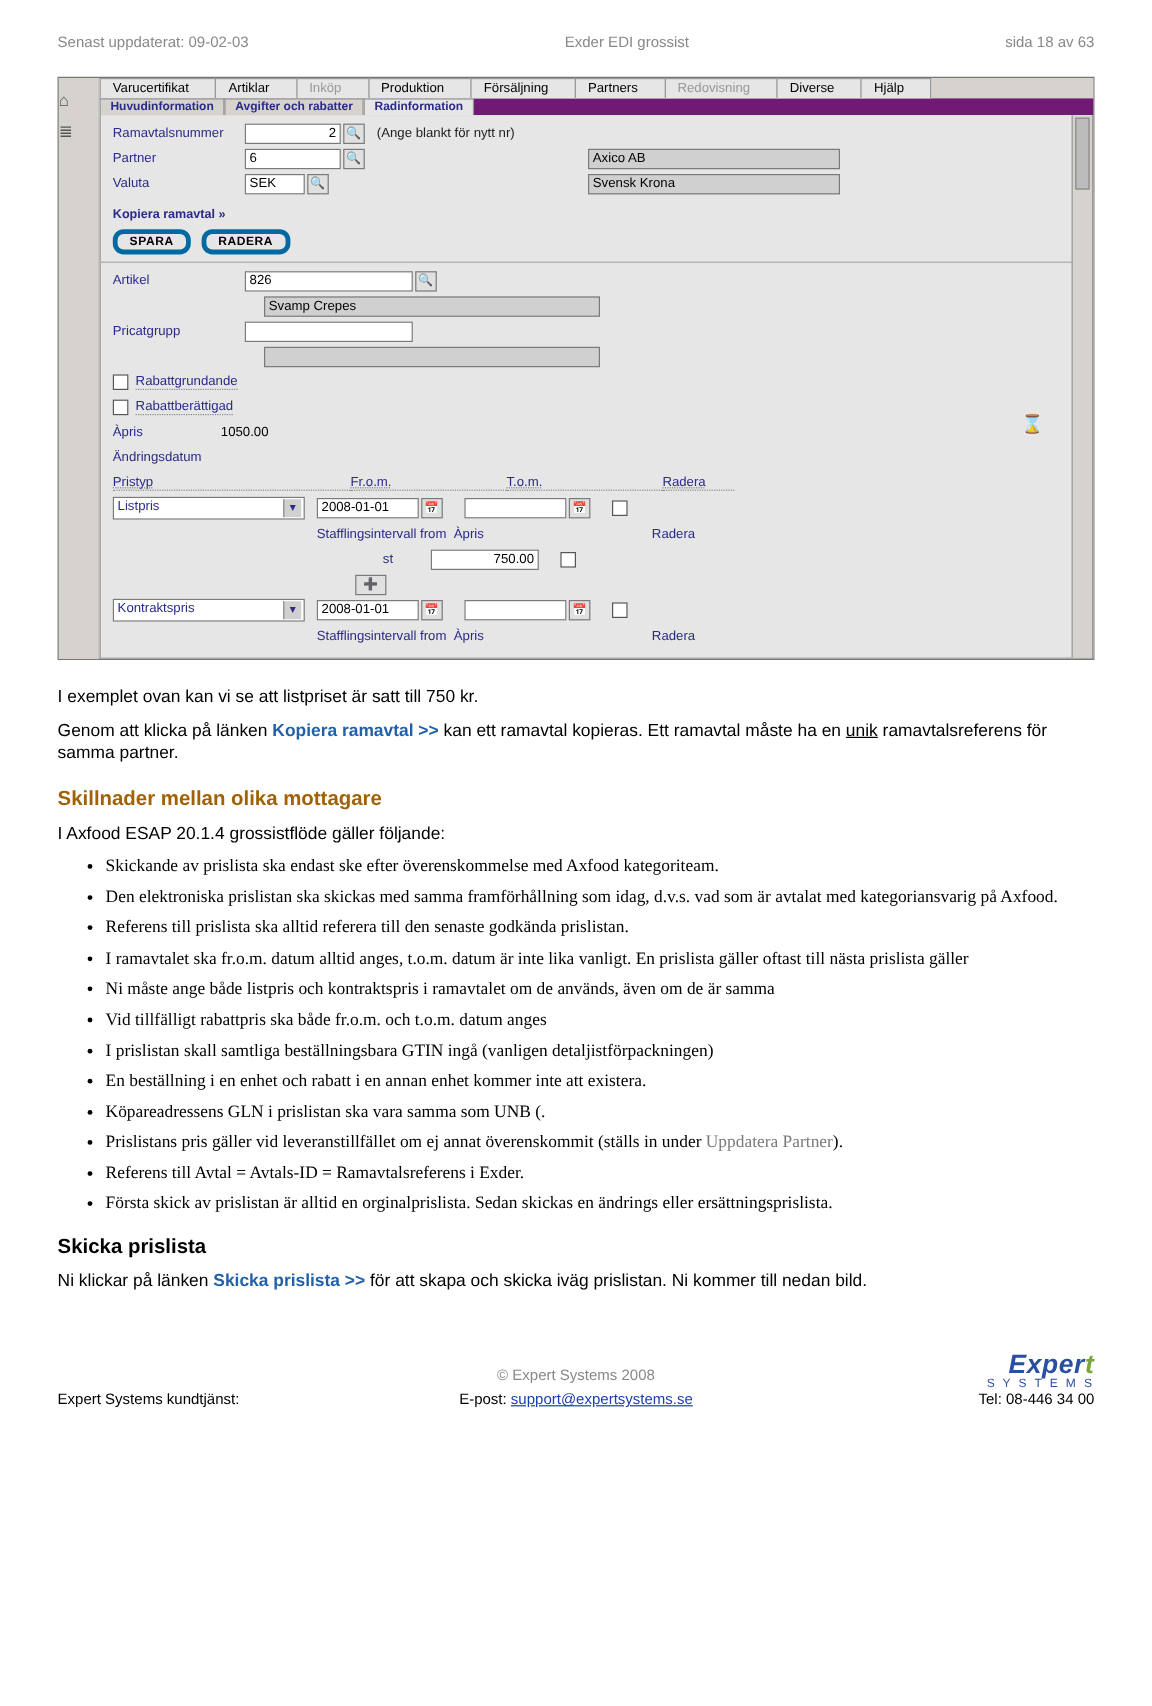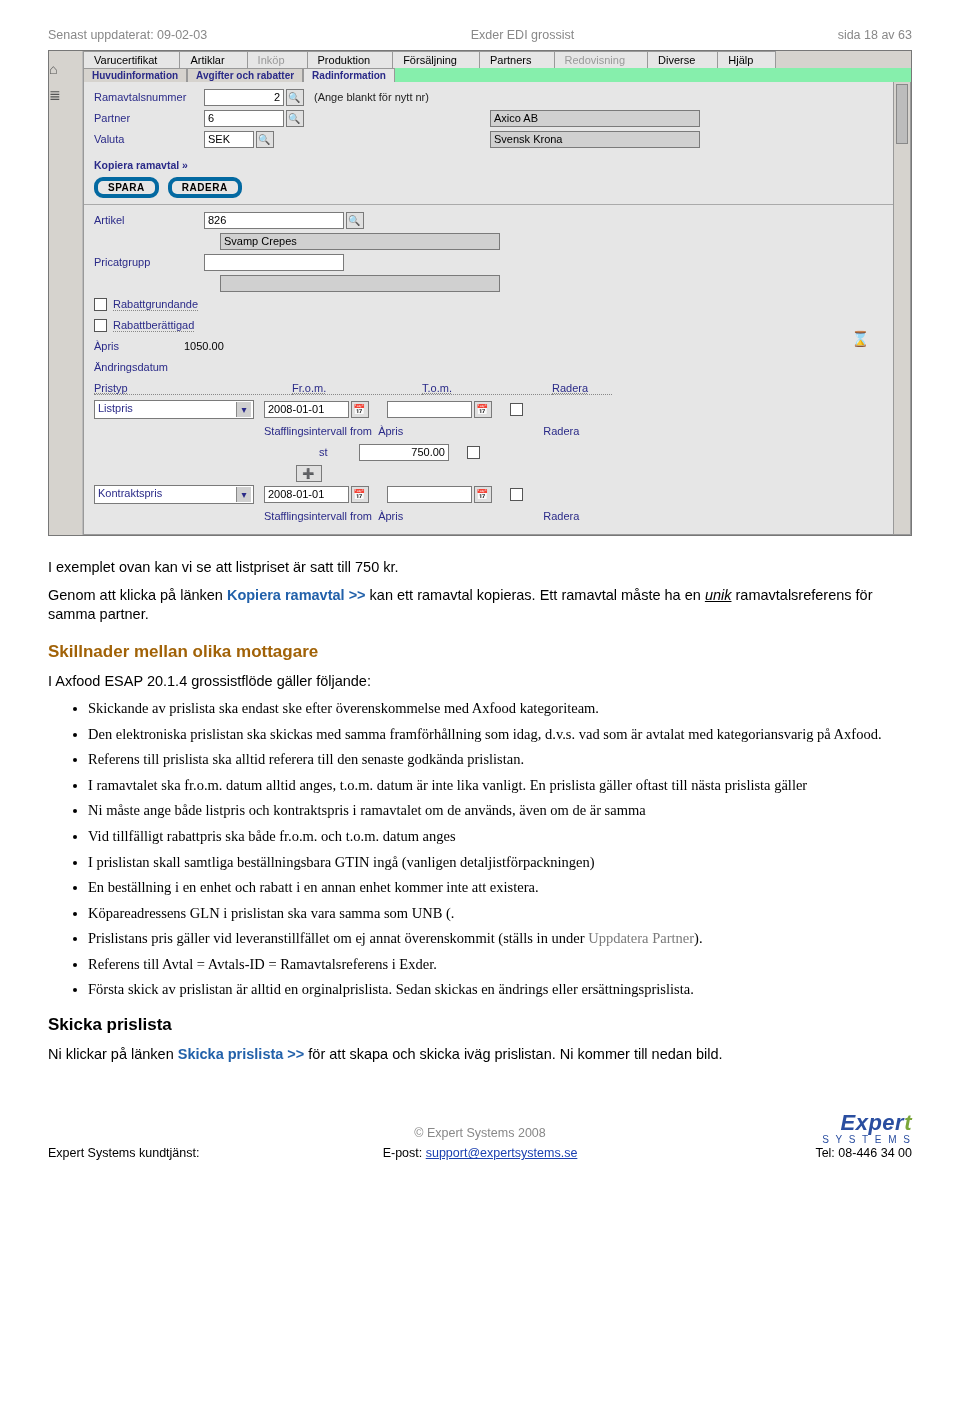--- a/index.html
+++ b/index.html
@@ -5,21 +5,21 @@
   * { box-sizing: border-box; }
   body {
     margin: 0;
     font-family: Arial, Helvetica, sans-serif;
     font-size: 14px;
     color: #000;
     background: #fff;
     width: 960px;
   }
   .page { padding: 28px 48px 20px 48px; }
-  .page-header { display: flex; justify-content: space-between; color: #888; font-size: 12.5px; margin-bottom: 8px; }
+  .page-header { display: flex; justify-content: space-between; color: #888; font-size: 12.5px; margin-bottom: 22px; }
   .app-shell {
     border: 1px solid #777;
     background: #d6d3ce;
     margin-bottom: 22px;
     position: relative;
   }
   .app-shell-left {
     position: absolute; left: 0; top: 0; bottom: 0; width: 34px;
     background: #d6d3ce;
     border-right: 1px solid #bbb;
@@ -37,21 +37,21 @@
     border: 1px solid #999;
     border-bottom: none;
     background: #e6e6e6;
     margin-right: -1px;
     height: 17px;
     line-height: 13px;
   }
   .menubar .mitem.dim { color: #999; }
   .tabbar {
     display: flex; gap: 0;
-    background: #86efac;
+    background: #701a75;
     font-size: 10px;
     padding: 0 16px 0 0;
   }
   .tabbar .tab {
     padding: 1px 8px;
     border: 1px solid #999;
     background: #d6d3ce;
     color: #2a2a88;
     font-weight: bold;
     border-bottom: none;
@@ -114,21 +114,21 @@
   }
   .hourglass { position:absolute; right:40px; top:248px; font-size:15px; color:#333; }
   .body-text { font-size: 14.5px; line-height: 1.35; color:#000; }
   .body-text p { margin: 8px 0; }
   .body-text h2 { font-size: 17px; font-weight: bold; color:#a16207; margin: 16px 0 4px 0; }
   .body-text h3 { font-size: 17px; font-weight: bold; color:#000; margin: 14px 0 4px 0; }
   .body-text ul { margin: 6px 0 6px 40px; padding:0;font-family:Liberation Serif, serif; }
   .body-text li { margin: 6px 0; }
   .link-blue { color: #2261aa; font-weight: bold; }
   .grey { color: #7a7a7a; }
-  .under { text-decoration: underline; font-style: italic; }
+  .under { text-decoration: underline; }
   .footer {
     margin-top: 46px;
     display:flex; justify-content:space-between; align-items:flex-end;
     font-size: 12.5px;
   }
   .footer .center { text-align:center; flex:1; }
   .footer .cpy { color:#888; margin-bottom:6px; }
   .footer a { color: #1a3fb0; text-decoration: underline; }
   .logo { text-align:right;text-decoration:underline; }
   .logo-mark {

